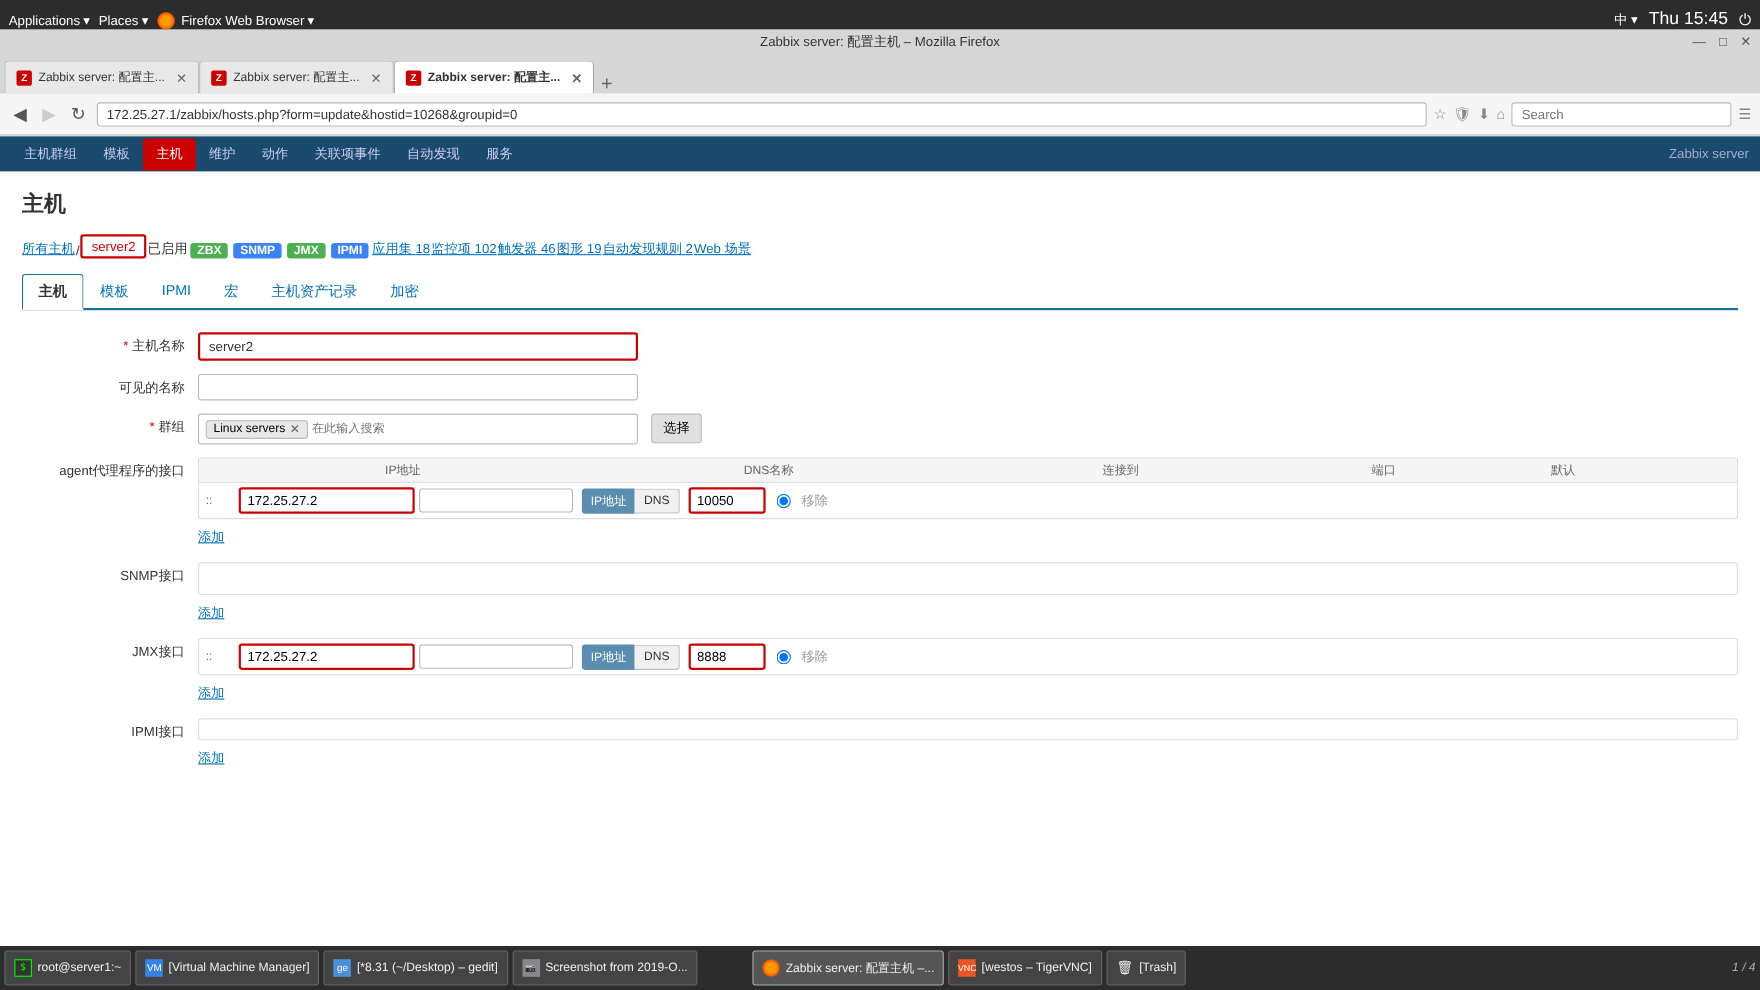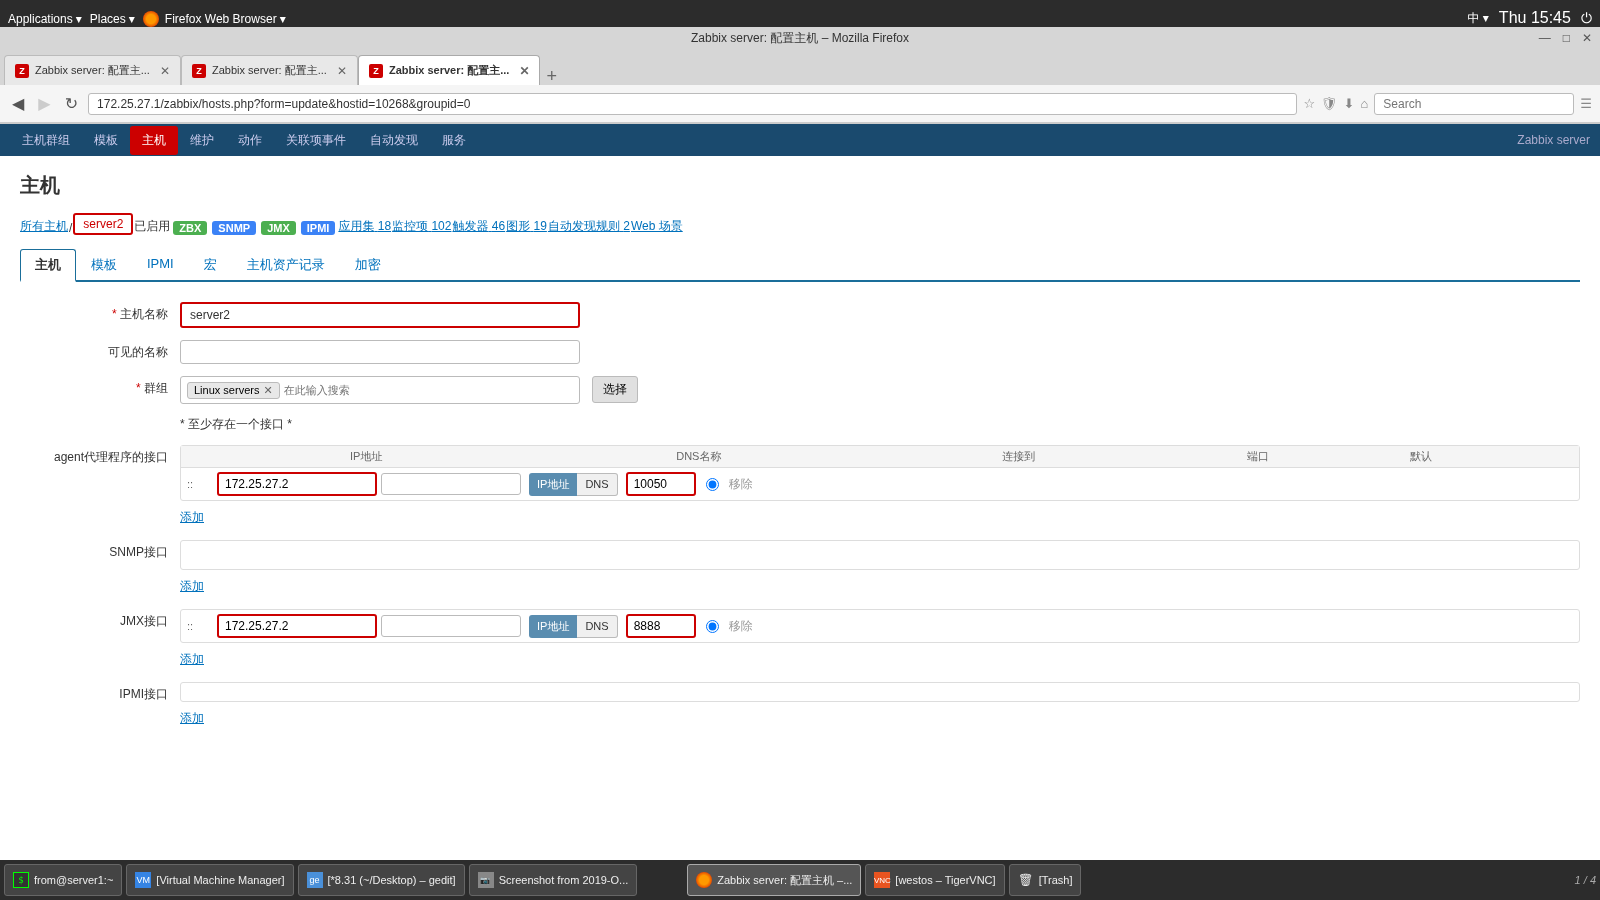--- a/index.html
+++ b/index.html
@@ -486,24 +486,20 @@
           <div class="group-tag">
             <span>Linux servers</span>
             <span class="group-tag-remove">✕</span>
           </div>
           <input type="text" style="border: none; outline: none; font-size: 11px; color: rgb(153, 153, 153); width: 120px;" placeholder="在此输入搜索">
         </div>
         <button class="btn-select">选择</button>
       </div>
     </div>
 
-    <div class="form-row">
-      <div class="form-label"></div>
-      <div style="font-size:12px;color:#333;">* 至少存在一个接口 *</div>
-    </div>
 
     <div class="interface-section">
       <div class="interface-label">agent代理程序的接口</div>
       <div class="interface-content">
         <div class="interface-table-wrapper">
           <div class="interface-header">
             <span style="width:30px;"></span>
             <span style="flex:2;">IP地址</span>
             <span style="flex:2;">DNS名称</span>
             <span style="flex:1.5;">连接到</span>
@@ -565,21 +561,21 @@
       </div>
     </div>
 
 
   </div>
 </div>
 
 <div class="taskbar">
   <div class="taskbar-item">
     <div class="taskbar-icon" style="background:#333;border:1px solid #0f0;display:flex;align-items:center;justify-content:center;color:#0f0;font-size:9px;font-family:monospace;">$</div>
-    <span>from@server1:~</span>
+    <span>root@server1:~</span>
   </div>
   <div class="taskbar-item">
     <div class="taskbar-icon" style="background:#3584e4;display:flex;align-items:center;justify-content:center;color:#fff;font-size:9px;">VM</div>
     <span>[Virtual Machine Manager]</span>
   </div>
   <div class="taskbar-item">
     <div class="taskbar-icon" style="background:#4a90d9;display:flex;align-items:center;justify-content:center;color:#fff;font-size:9px;">ge</div>
     <span>[*8.31 (~/Desktop) – gedit]</span>
   </div>
   <div class="taskbar-item">

